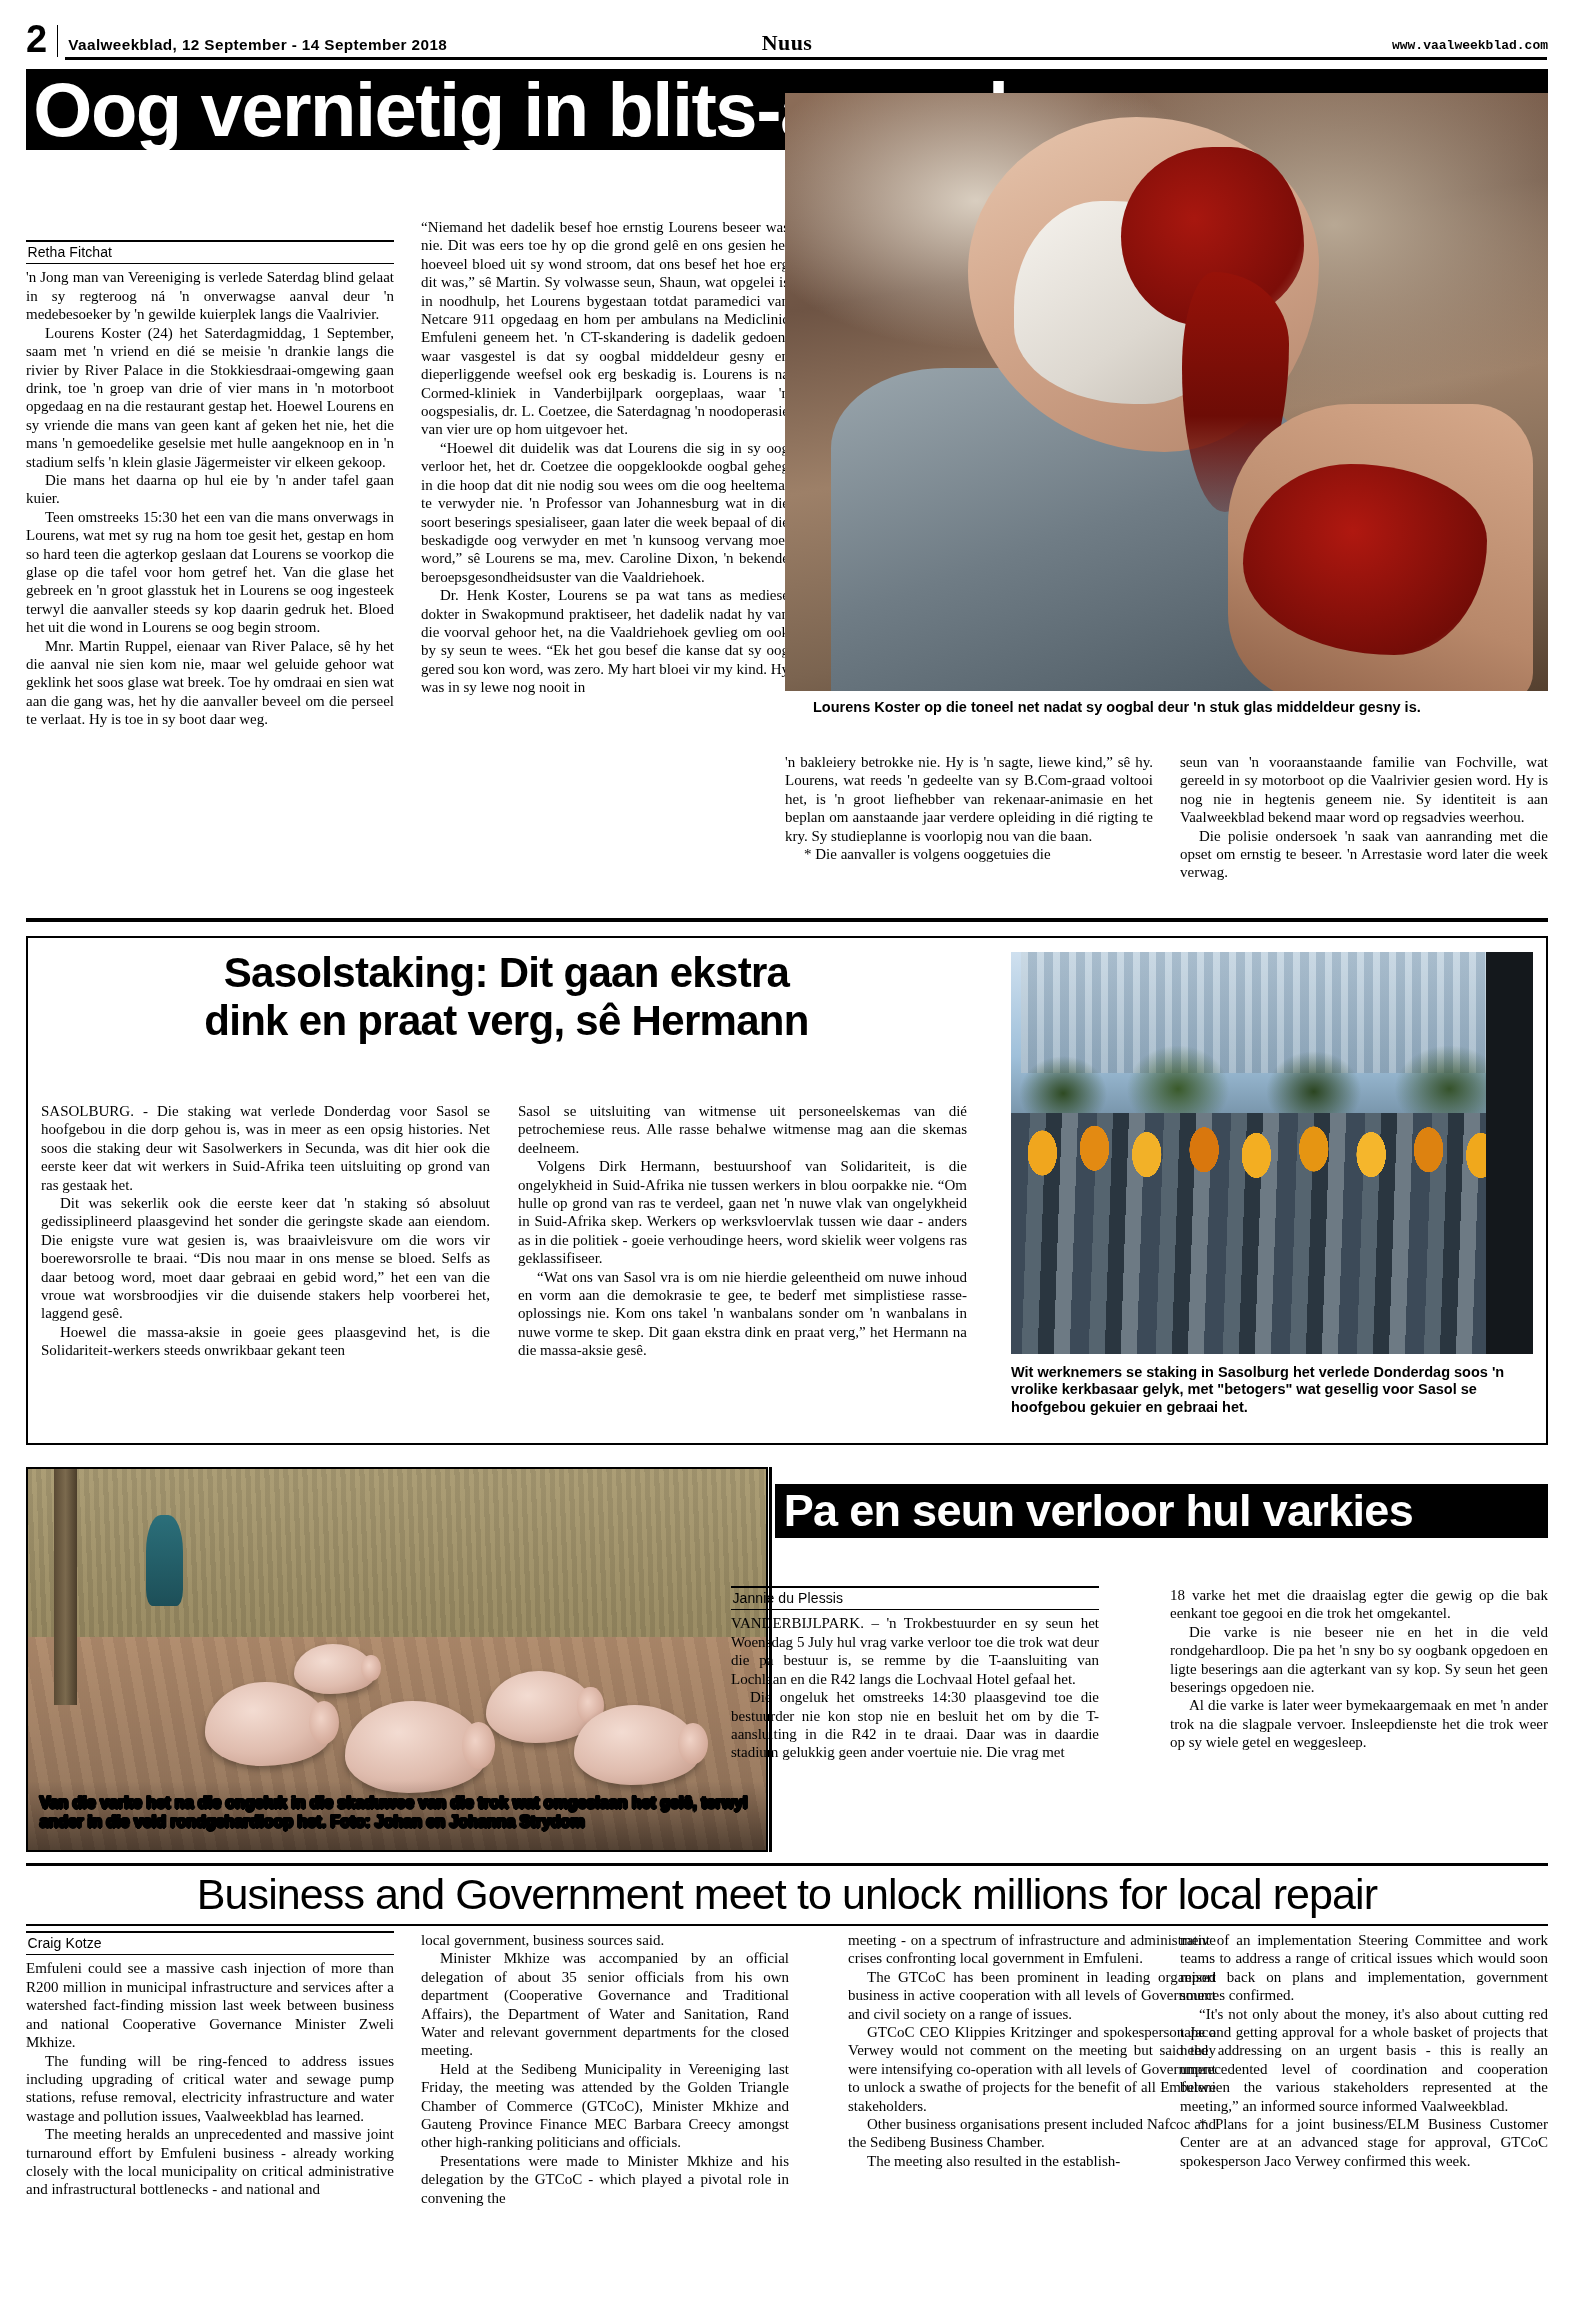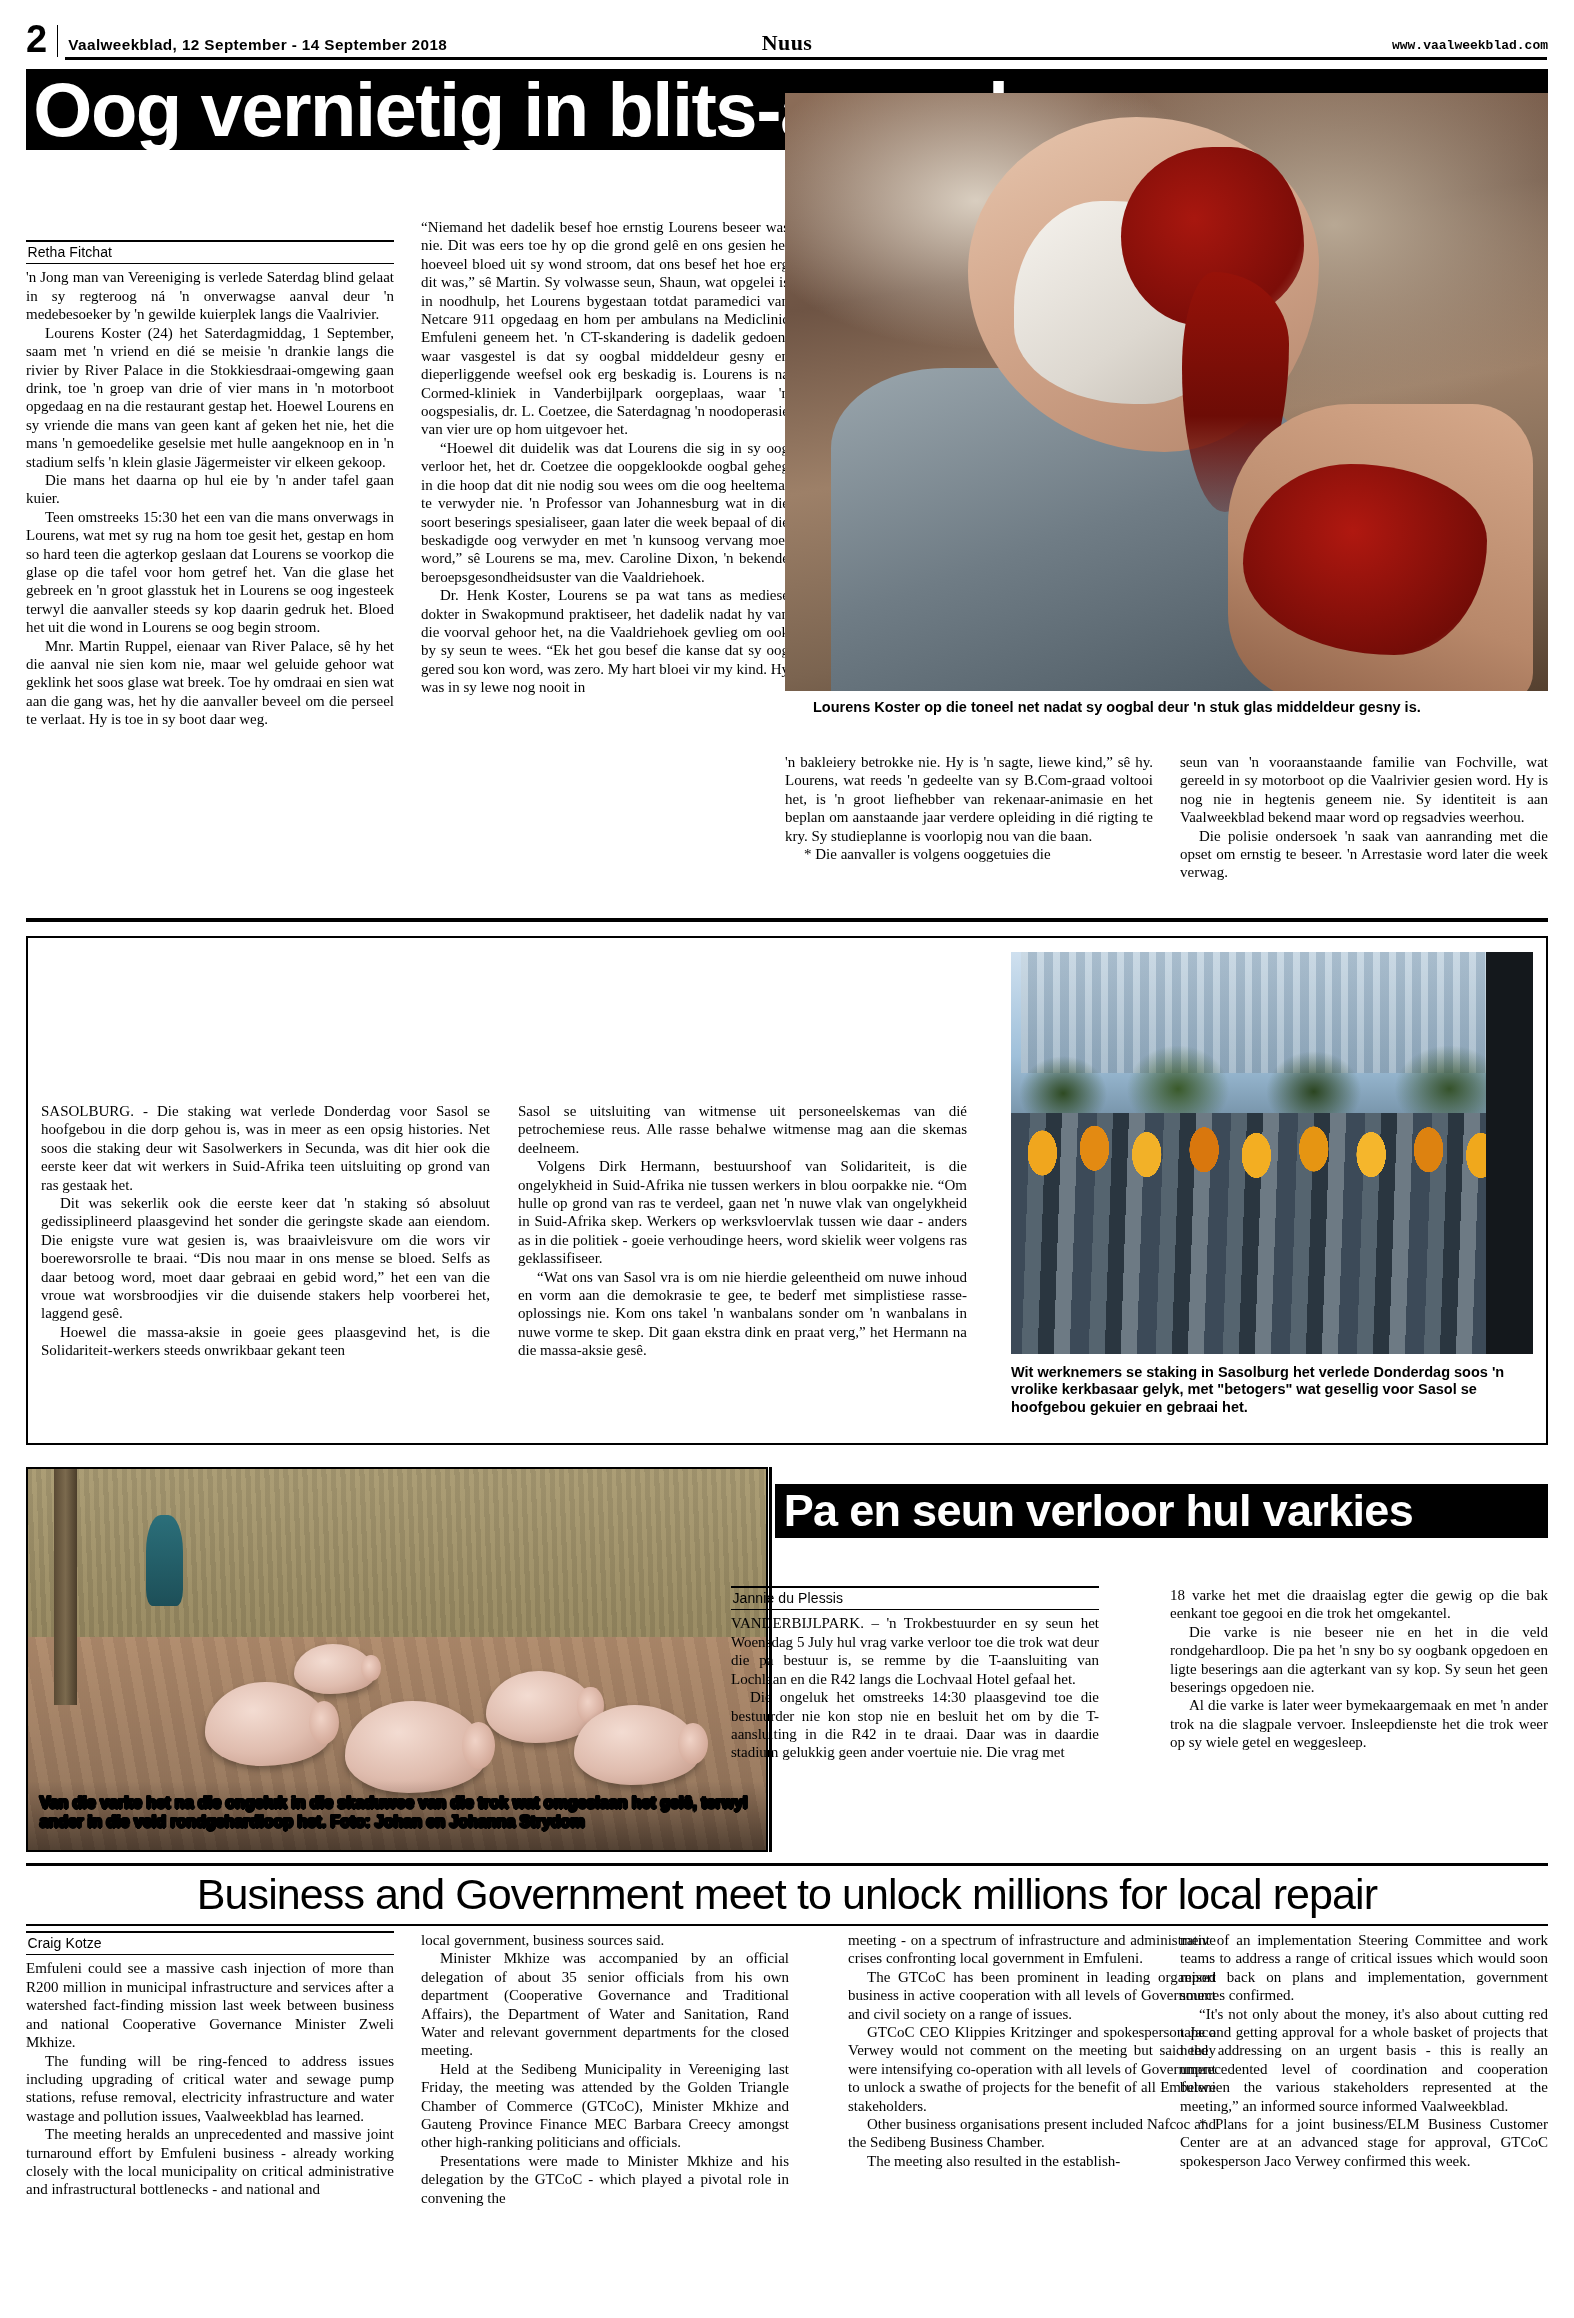--- a/index.html
+++ b/index.html
@@ -432,20 +432,24 @@
   </div>
   <div id="a1-c4">
     <div class="col-text">
         <p class="first">seun van 'n vooraanstaande familie van Fochville, wat gereeld in sy motorboot op die Vaalrivier gesien word. Hy is nog nie in hegtenis geneem nie. Sy identiteit is aan Vaalweekblad bekend maar word op regsadvies weerhou.</p>
         <p>Die polisie ondersoek 'n saak van aanranding met die opset om ernstig te beseer. 'n Arrestasie word later die week verwag.</p>
       </div>
   </div>
   <div class="rule-thick" id="a1-bottom-rule"></div>
 
   <div id="a2-box"></div>
+  <div id="a2-headline">
+    <div>Sasolstaking: Dit gaan ekstra</div>
+    <div>dink en praat verg, sê Hermann</div>
+  </div>
 
   <div id="a2-photo">
     <div class="ph p2-bg"></div>
     <div class="p2-building"></div>
     <div class="p2-trees"></div>
     <div class="p2-crowd"></div>
     <div class="p2-hats"></div>
     <div class="p2-dark"></div>
   </div>
   <div class="cap" id="a2-caption">Wit werknemers se staking in Sasolburg het verlede Donderdag soos 'n vrolike kerkbasaar gelyk, met "betogers" wat gesellig voor Sasol se hoofgebou gekuier en gebraai het.</div>

